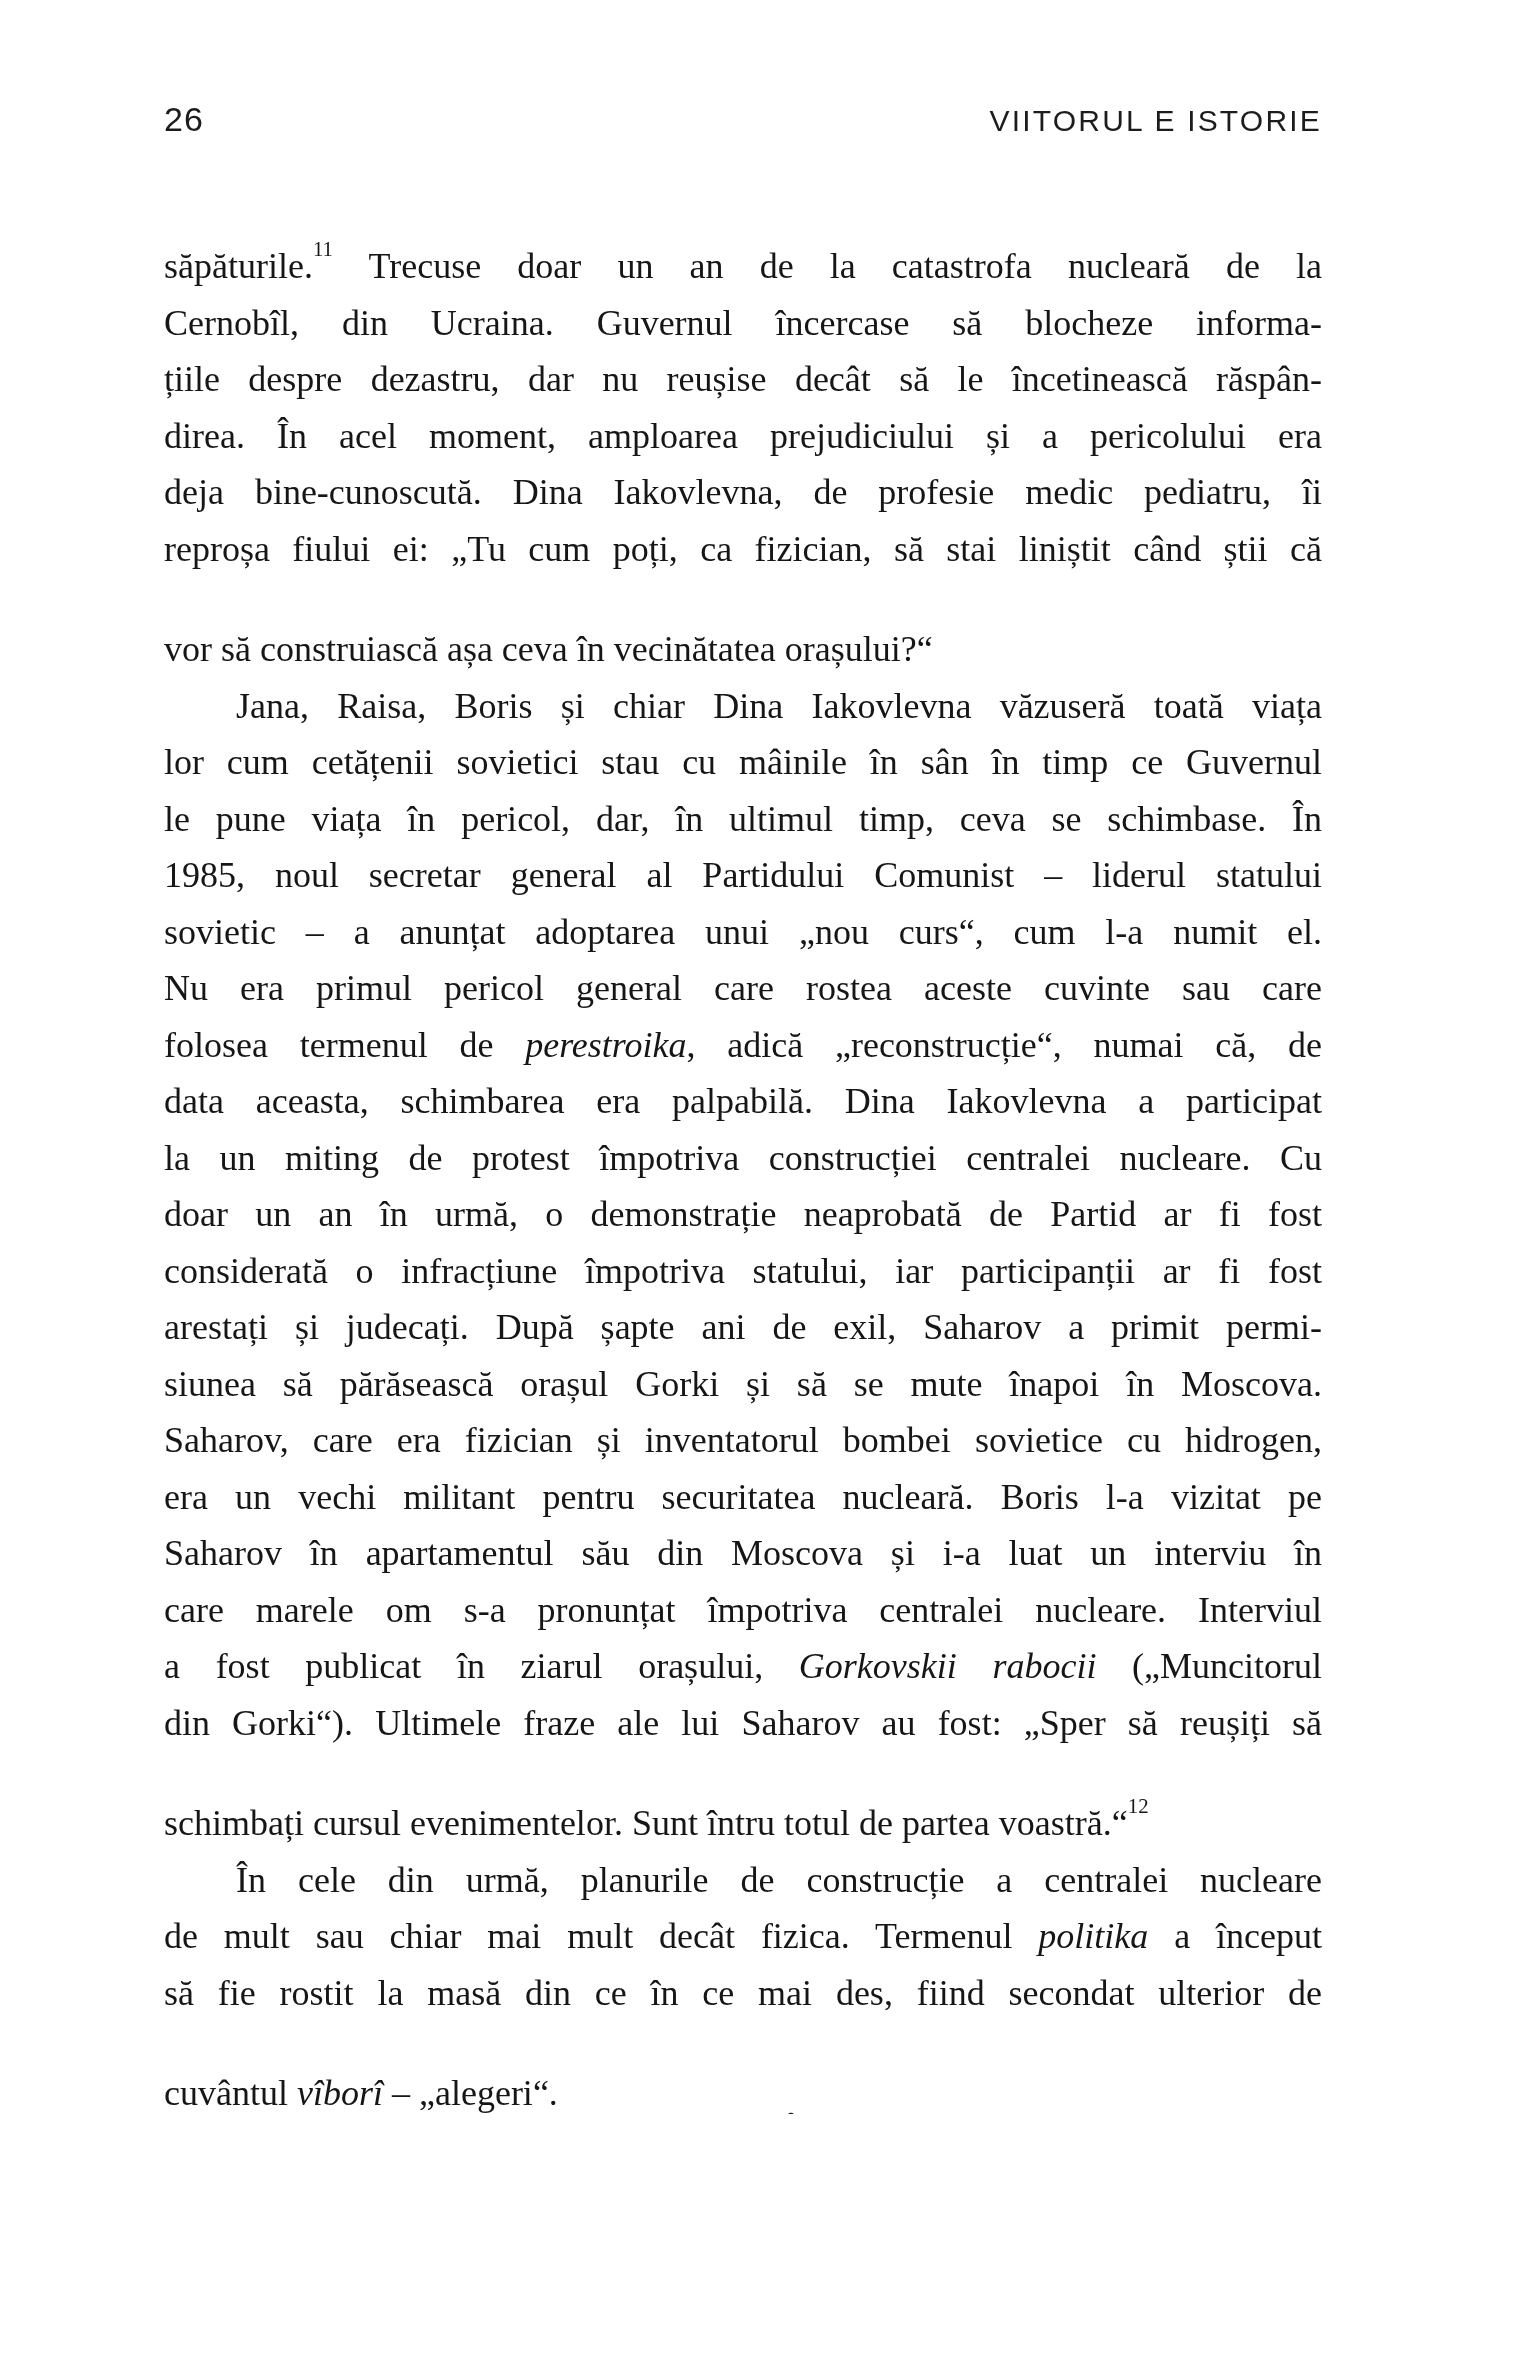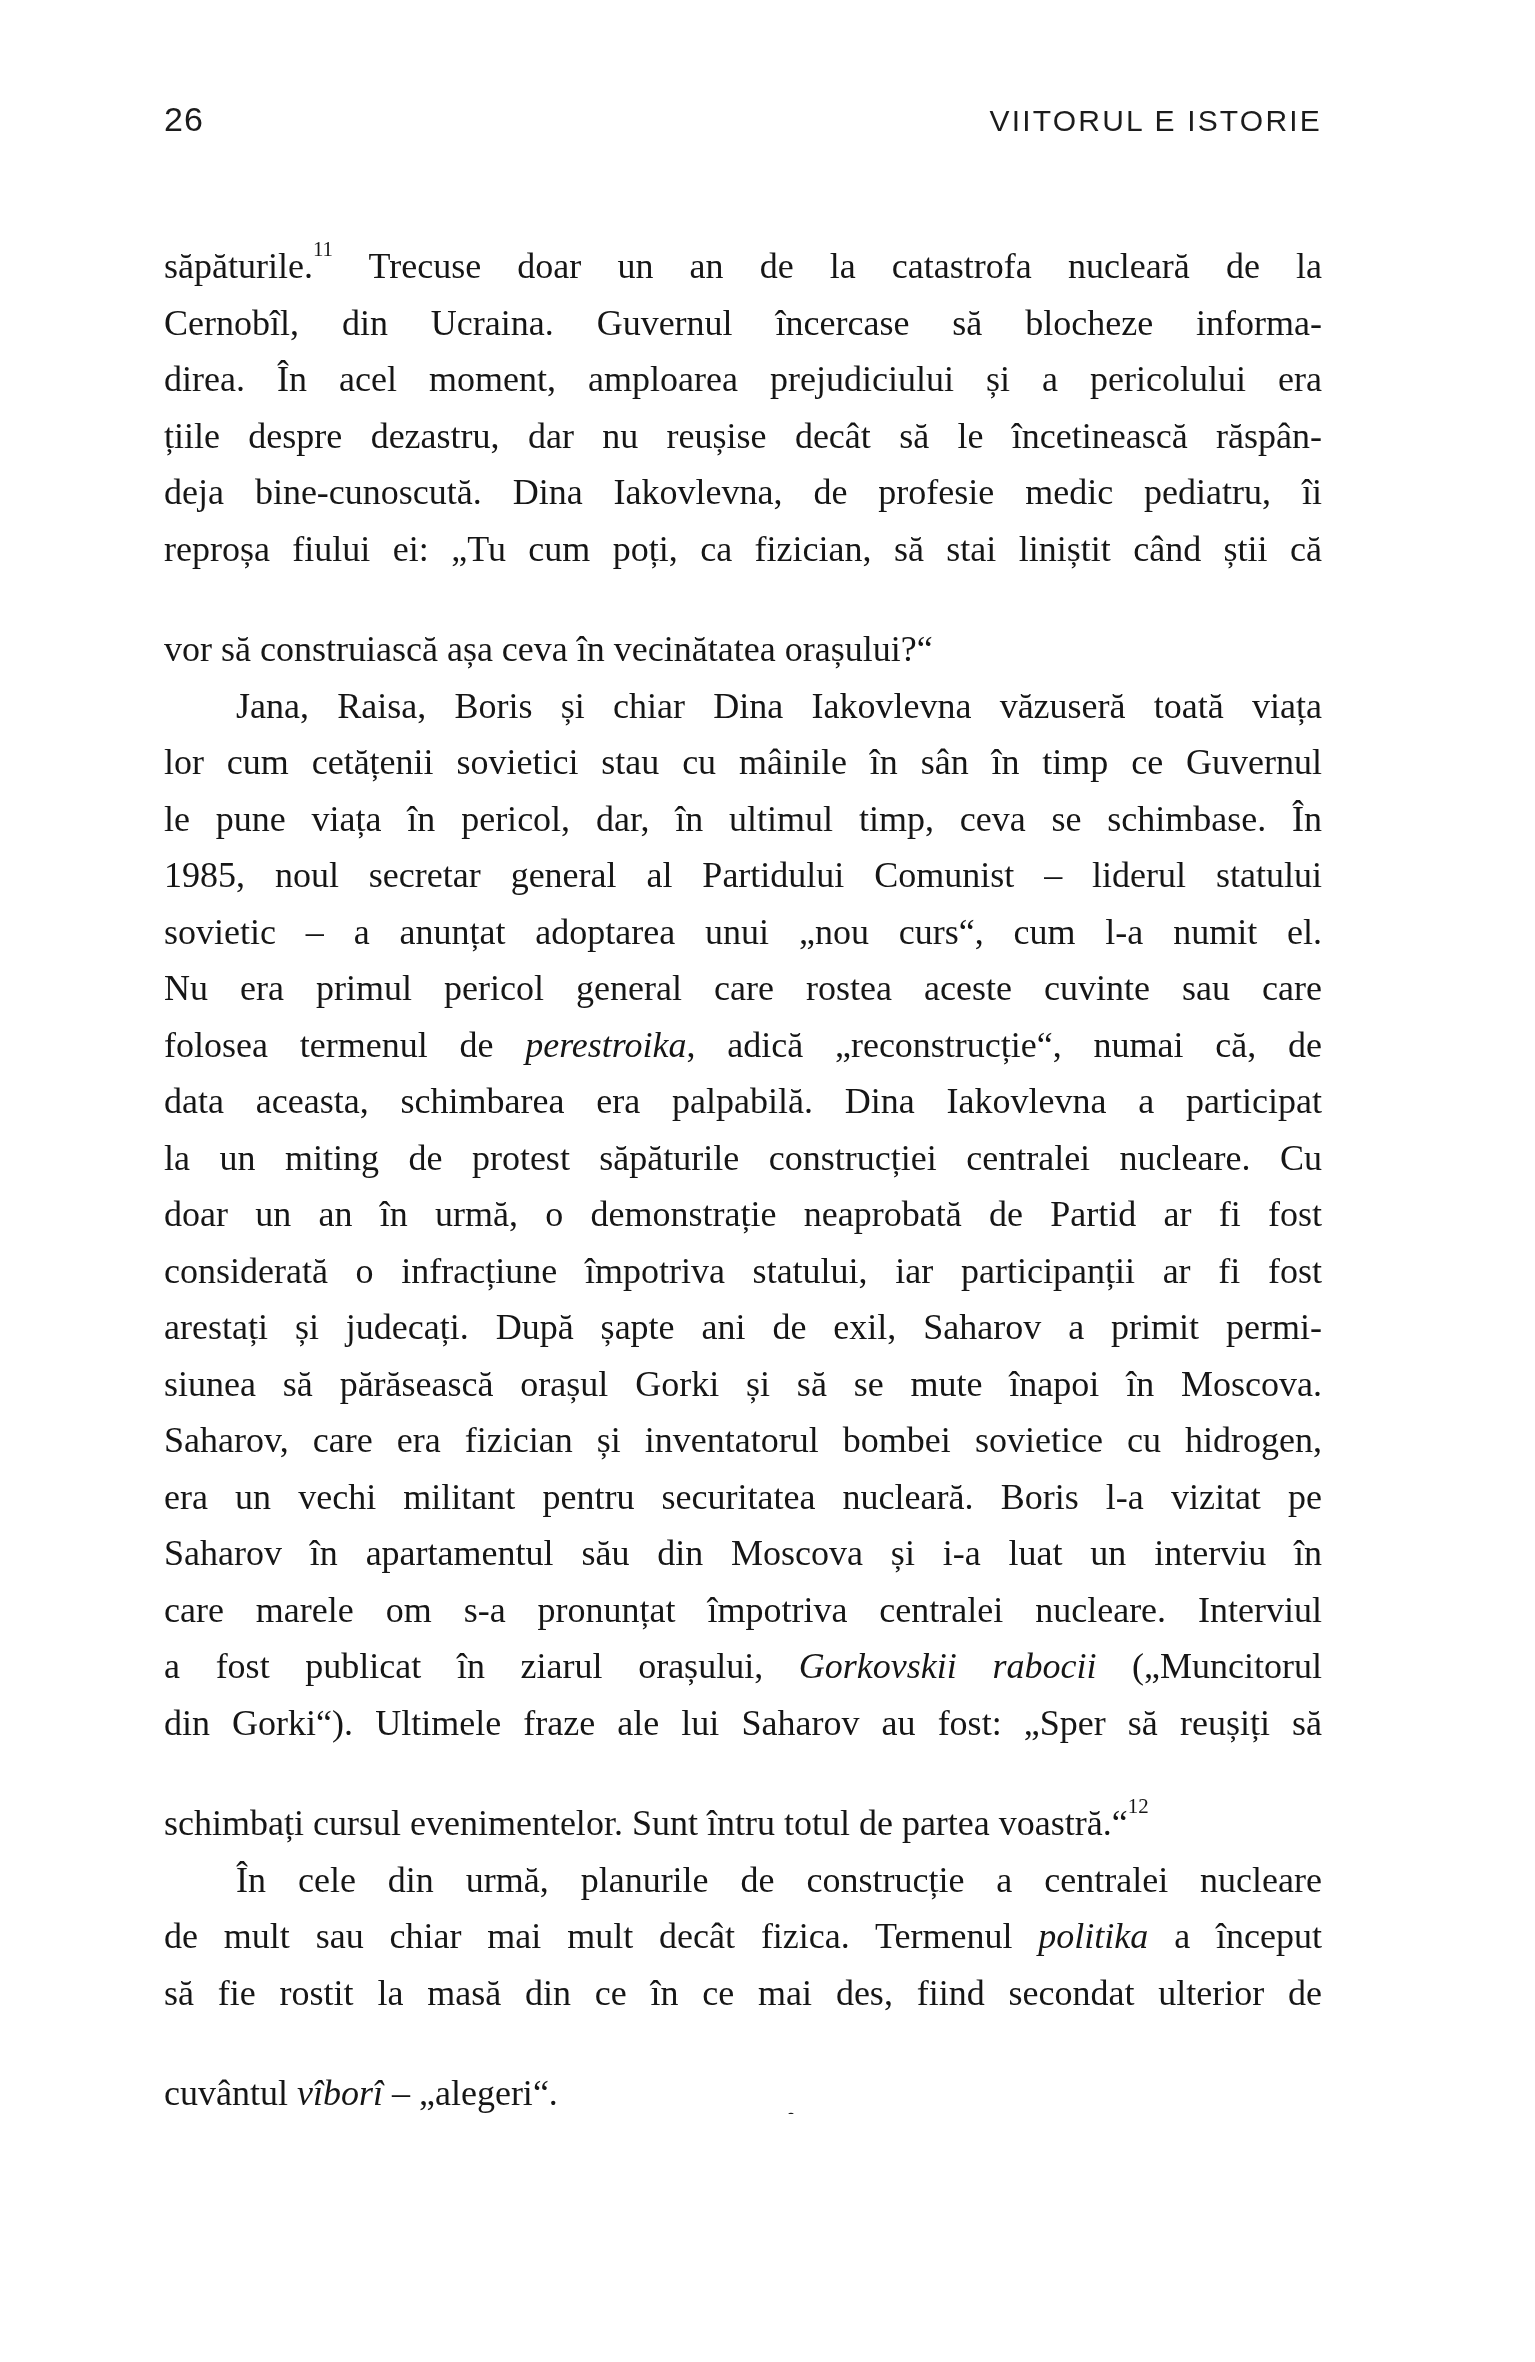--- a/index.html
+++ b/index.html
@@ -73,34 +73,34 @@
 <div class="sheet">
 
   <div class="header">
     <span class="pagenum">26</span>
     <span class="runhead">VIITORUL E ISTORIE</span>
   </div>
 
   <main class="body-text">
       <div class="line"><span>săpăturile.</span><sup>11</sup><span> Trecuse doar un an de la catastrofa nucleară de la</span></div>
       <div class="line"><span>Cernobîl, din Ucraina. Guvernul încercase să blocheze informa-</span></div>
+      <div class="line"><span>țiile despre dezastru, dar nu reușise decât să le încetinească răspân-</span></div>
       <div class="line"><span>direa. În acel moment, amploarea prejudiciului și a pericolului era</span></div>
-      <div class="line"><span>țiile despre dezastru, dar nu reușise decât să le încetinească răspân-</span></div>
       <div class="line"><span>deja bine-cunoscută. Dina Iakovlevna, de profesie medic pediatru, îi</span></div>
       <div class="line"><span>reproșa fiului ei: „Tu cum poți, ca fizician, să stai liniștit când știi că</span></div>
       <div class="line last"><span>vor să construiască așa ceva în vecinătatea orașului?“</span></div>
       <div class="line ind"><span>Jana, Raisa, Boris și chiar Dina Iakovlevna văzuseră toată viața</span></div>
       <div class="line"><span>lor cum cetățenii sovietici stau cu mâinile în sân în timp ce Guvernul</span></div>
       <div class="line"><span>le pune viața în pericol, dar, în ultimul timp, ceva se schimbase. În</span></div>
       <div class="line"><span>1985, noul secretar general al Partidului Comunist – liderul statului</span></div>
       <div class="line"><span>sovietic – a anunțat adoptarea unui „nou curs“, cum l-a numit el.</span></div>
       <div class="line"><span>Nu era primul pericol general care rostea aceste cuvinte sau care</span></div>
       <div class="line"><span>folosea termenul de </span><em>perestroika</em><span>, adică „reconstrucție“, numai că, de</span></div>
       <div class="line"><span>data aceasta, schimbarea era palpabilă. Dina Iakovlevna a participat</span></div>
-      <div class="line"><span>la un miting de protest săpăturile construcției centralei nucleare. Cu</span></div>
+      <div class="line"><span>la un miting de protest împotriva construcției centralei nucleare. Cu</span></div>
       <div class="line"><span>doar un an în urmă, o demonstrație neaprobată de Partid ar fi fost</span></div>
       <div class="line"><span>considerată o infracțiune împotriva statului, iar participanții ar fi fost</span></div>
       <div class="line"><span>arestați și judecați. După șapte ani de exil, Saharov a primit permi-</span></div>
       <div class="line"><span>siunea să părăsească orașul Gorki și să se mute înapoi în Moscova.</span></div>
       <div class="line"><span>Saharov, care era fizician și inventatorul bombei sovietice cu hidrogen,</span></div>
       <div class="line"><span>era un vechi militant pentru securitatea nucleară. Boris l-a vizitat pe</span></div>
       <div class="line"><span>Saharov în apartamentul său din Moscova și i-a luat un interviu în</span></div>
       <div class="line"><span>care marele om s-a pronunțat împotriva centralei nucleare. Interviul</span></div>
       <div class="line"><span>a fost publicat în ziarul orașului, </span><em>Gorkovskii rabocii</em><span> („Muncitorul</span></div>
       <div class="line"><span>din Gorki“). Ultimele fraze ale lui Saharov au fost: „Sper să reușiți să</span></div>

